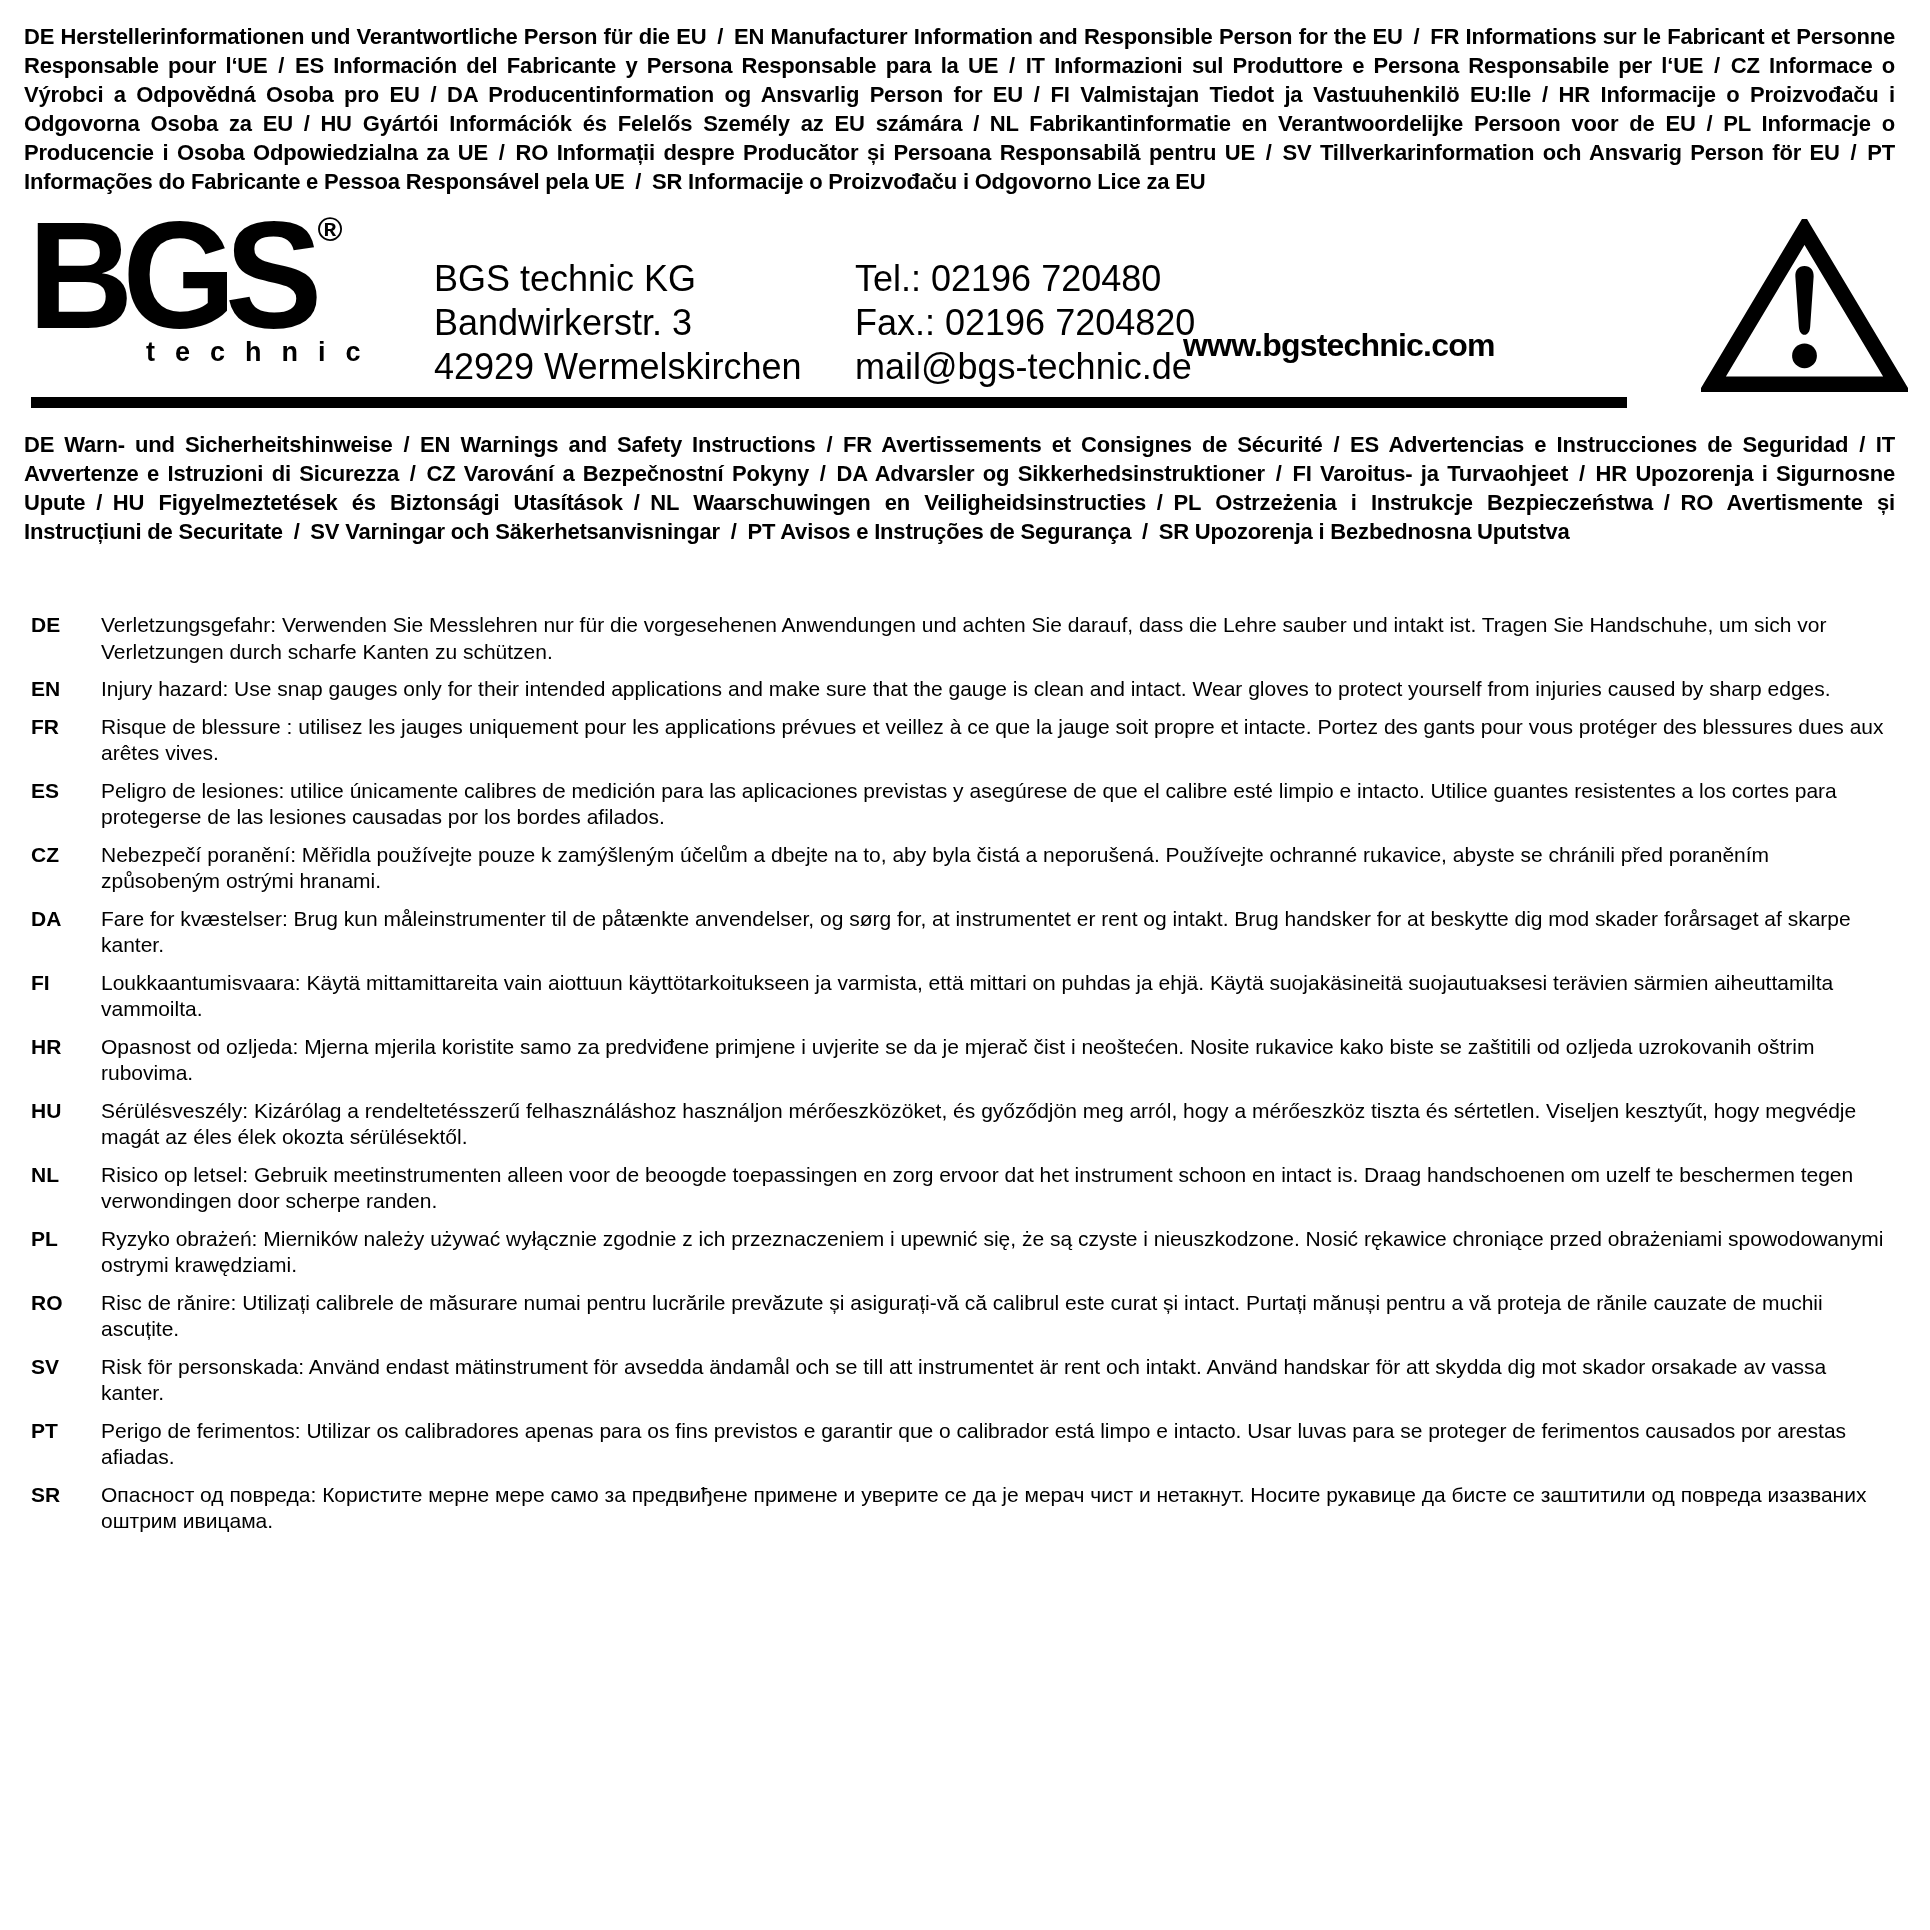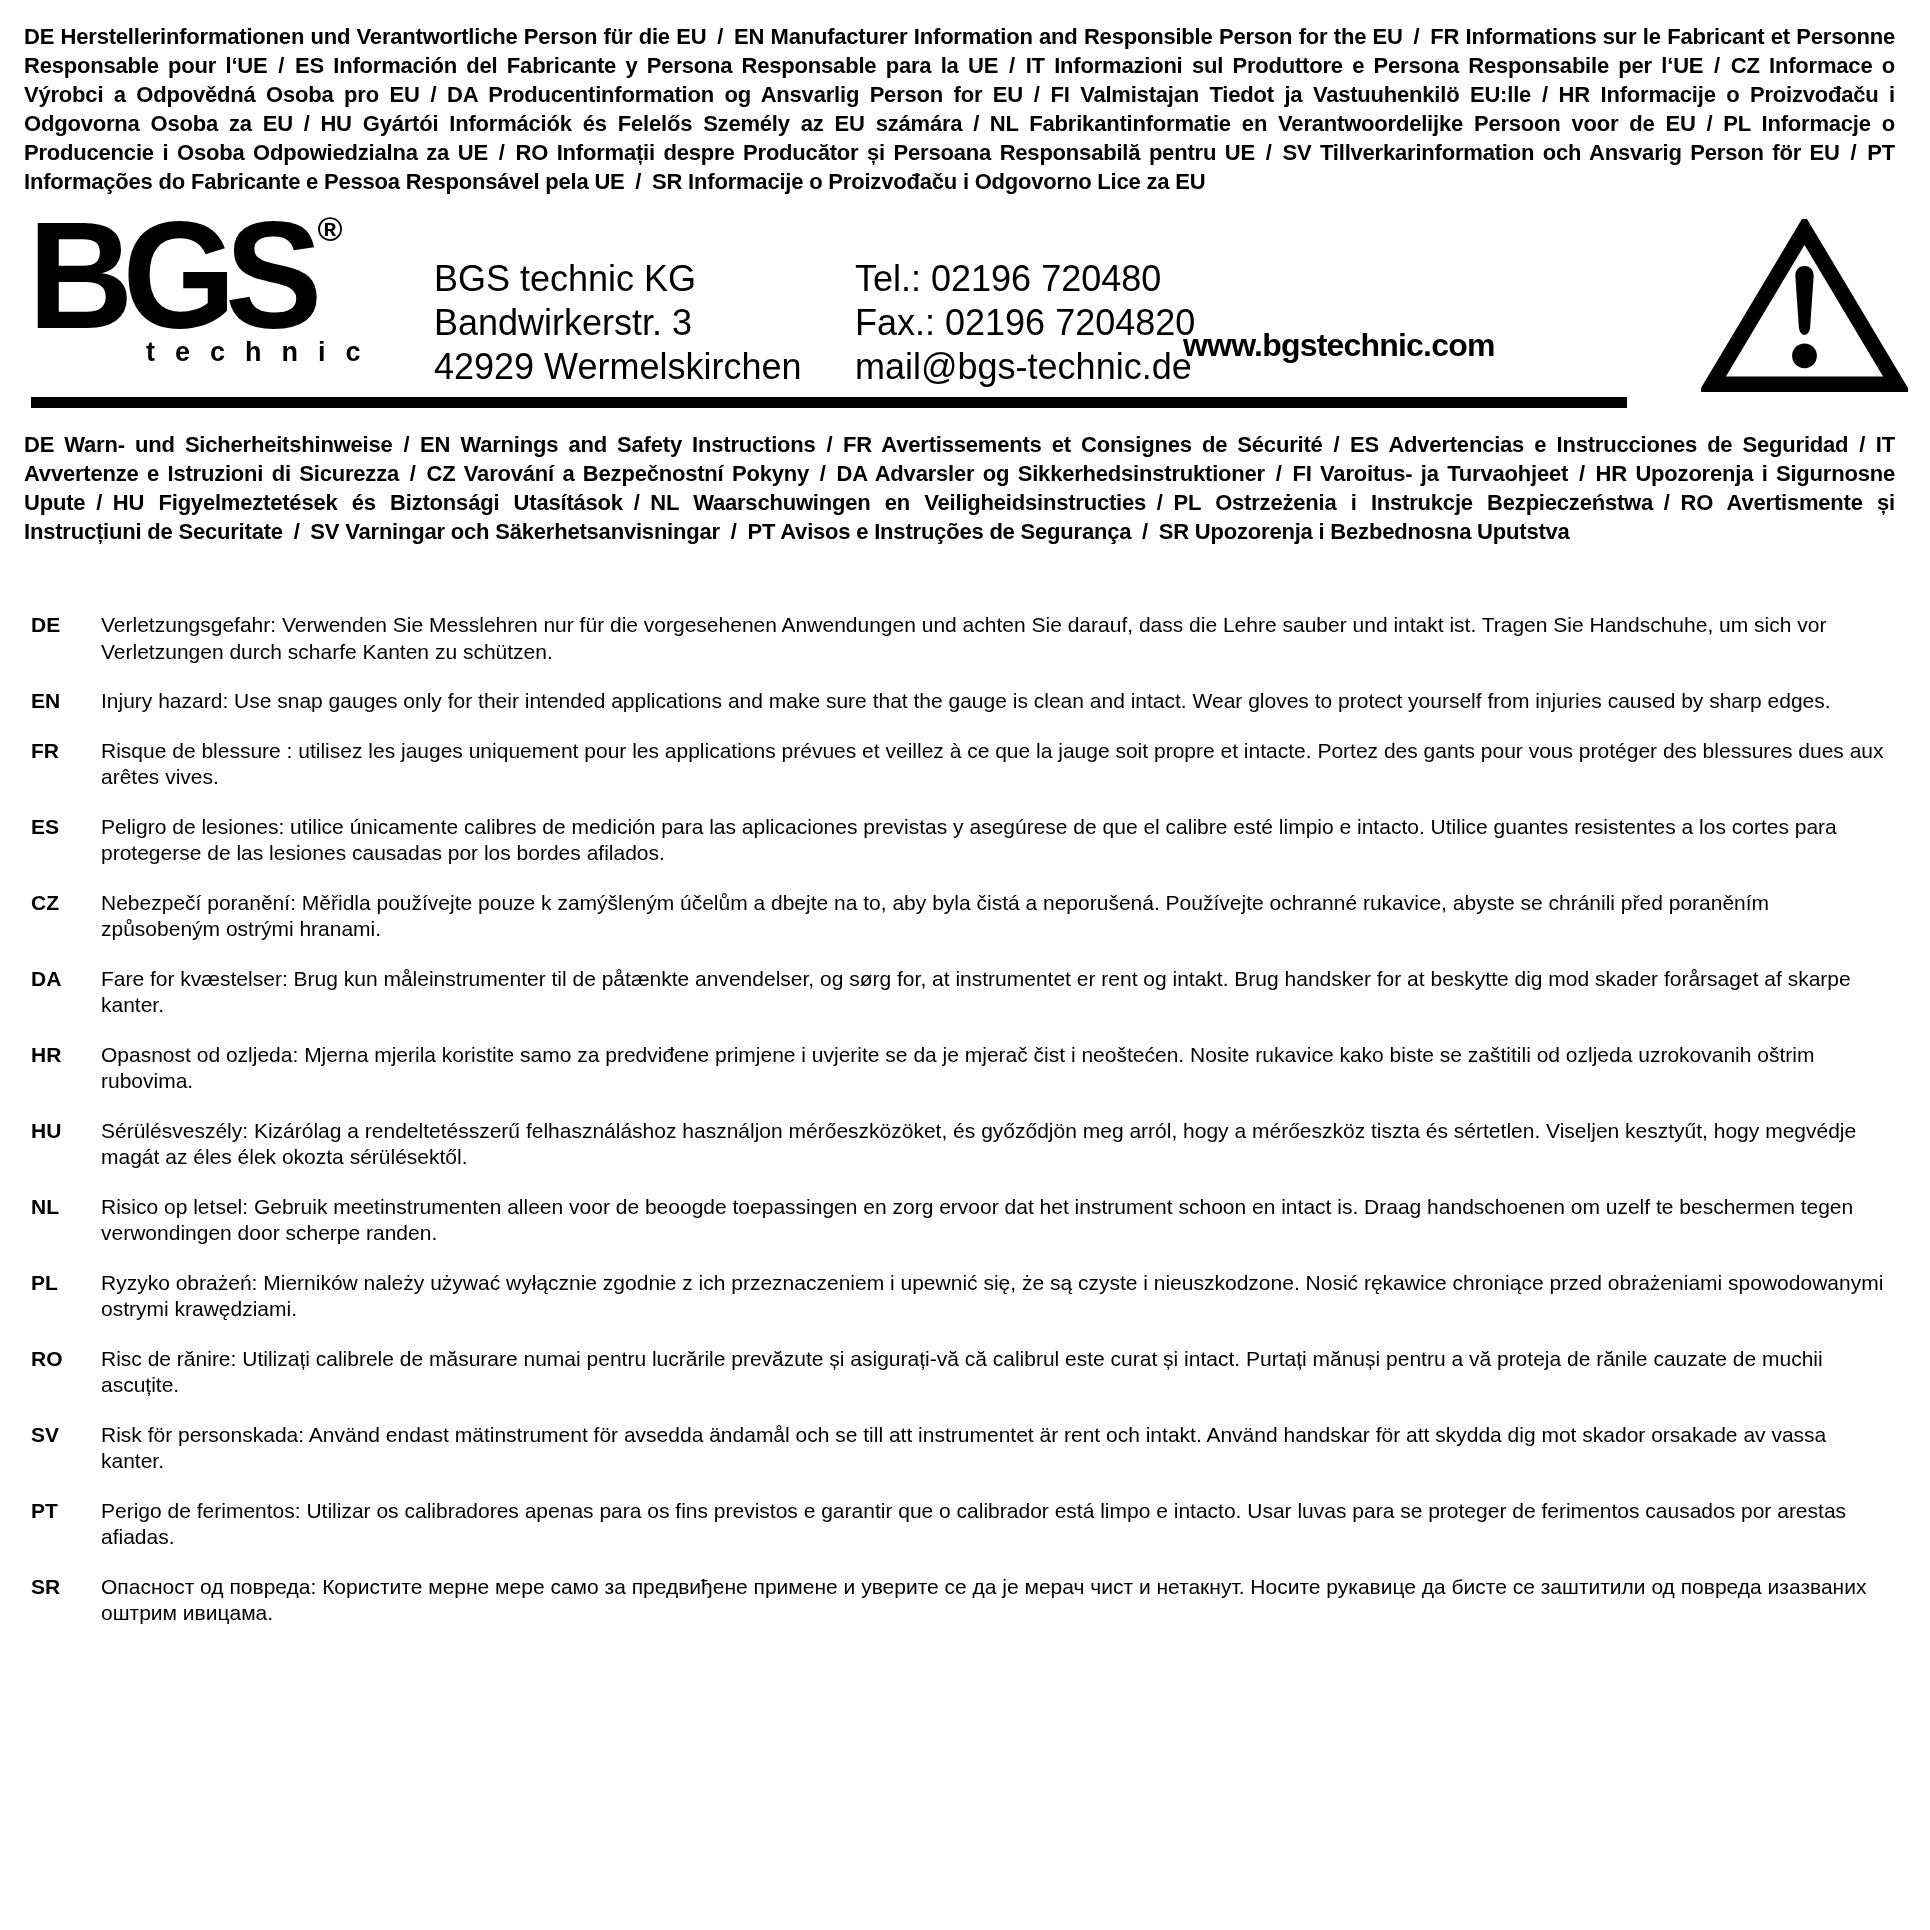--- a/index.html
+++ b/index.html
@@ -87,21 +87,21 @@
     background: #000000;
   }
 
   .warning-list {
     position: absolute;
     left: 31px;
     right: 37px;
     top: 612px;
     display: flex;
     flex-direction: column;
-    gap: 23px;
+    gap: 11px;
     font-size: 21px;
     line-height: 26.5px;
   }
   .warning-item { display: flex; }
   .warning-item .code { flex: 0 0 70px; font-weight: bold; }
   .warning-item .text { flex: 1; }
 </style>
 </head>
 <body>
 
@@ -167,20 +167,24 @@
   <div class="warning-item">
     <span class="code">CZ</span>
     <span class="text">Nebezpečí poranění: Měřidla používejte pouze k zamýšleným účelům a dbejte na to, aby byla čistá a neporušená. Používejte ochranné rukavice, abyste se chránili před poraněním způsobeným ostrými hranami.</span>
   </div>
 
   <div class="warning-item">
     <span class="code">DA</span>
     <span class="text">Fare for kvæstelser: Brug kun måleinstrumenter til de påtænkte anvendelser, og sørg for, at instrumentet er rent og intakt. Brug handsker for at beskytte dig mod skader forårsaget af skarpe kanter.</span>
   </div>
 
+  <div class="warning-item">
+    <span class="code">FI</span>
+    <span class="text">Loukkaantumisvaara: Käytä mittamittareita vain aiottuun käyttötarkoitukseen ja varmista, että mittari on puhdas ja ehjä. Käytä suojakäsineitä suojautuaksesi terävien särmien aiheuttamilta vammoilta.</span>
+  </div>
 
   <div class="warning-item">
     <span class="code">HR</span>
     <span class="text">Opasnost od ozljeda: Mjerna mjerila koristite samo za predviđene primjene i uvjerite se da je mjerač čist i neoštećen. Nosite rukavice kako biste se zaštitili od ozljeda uzrokovanih oštrim rubovima.</span>
   </div>
 
   <div class="warning-item">
     <span class="code">HU</span>
     <span class="text">Sérülésveszély: Kizárólag a rendeltetésszerű felhasználáshoz használjon mérőeszközöket, és győződjön meg arról, hogy a mérőeszköz tiszta és sértetlen. Viseljen kesztyűt, hogy megvédje magát az éles élek okozta sérülésektől.</span>
   </div>

